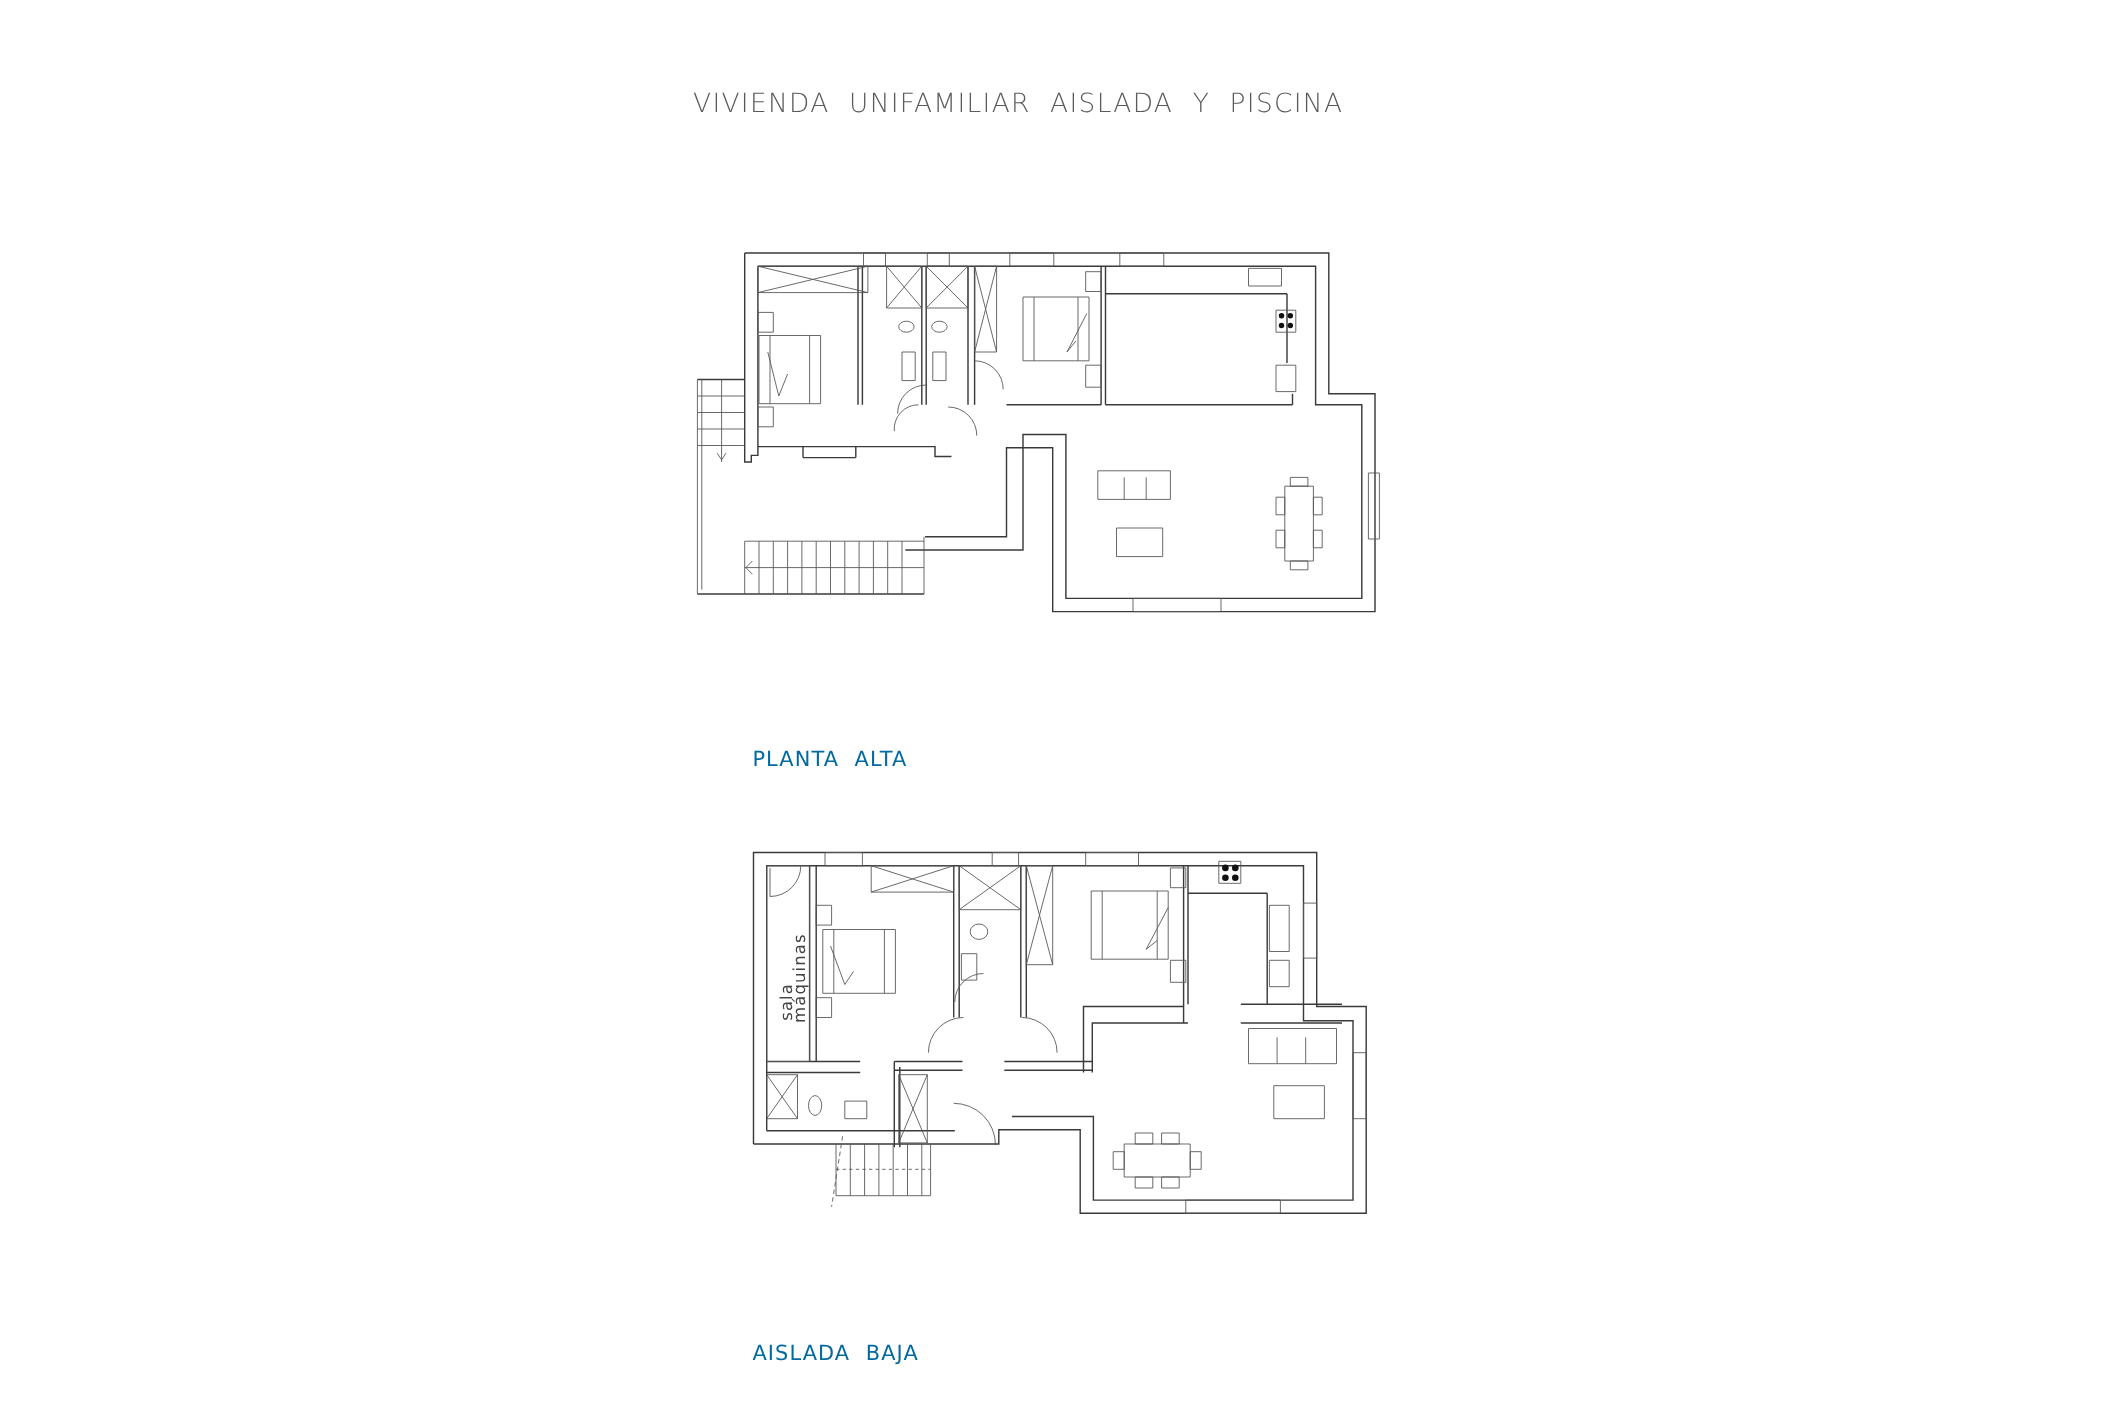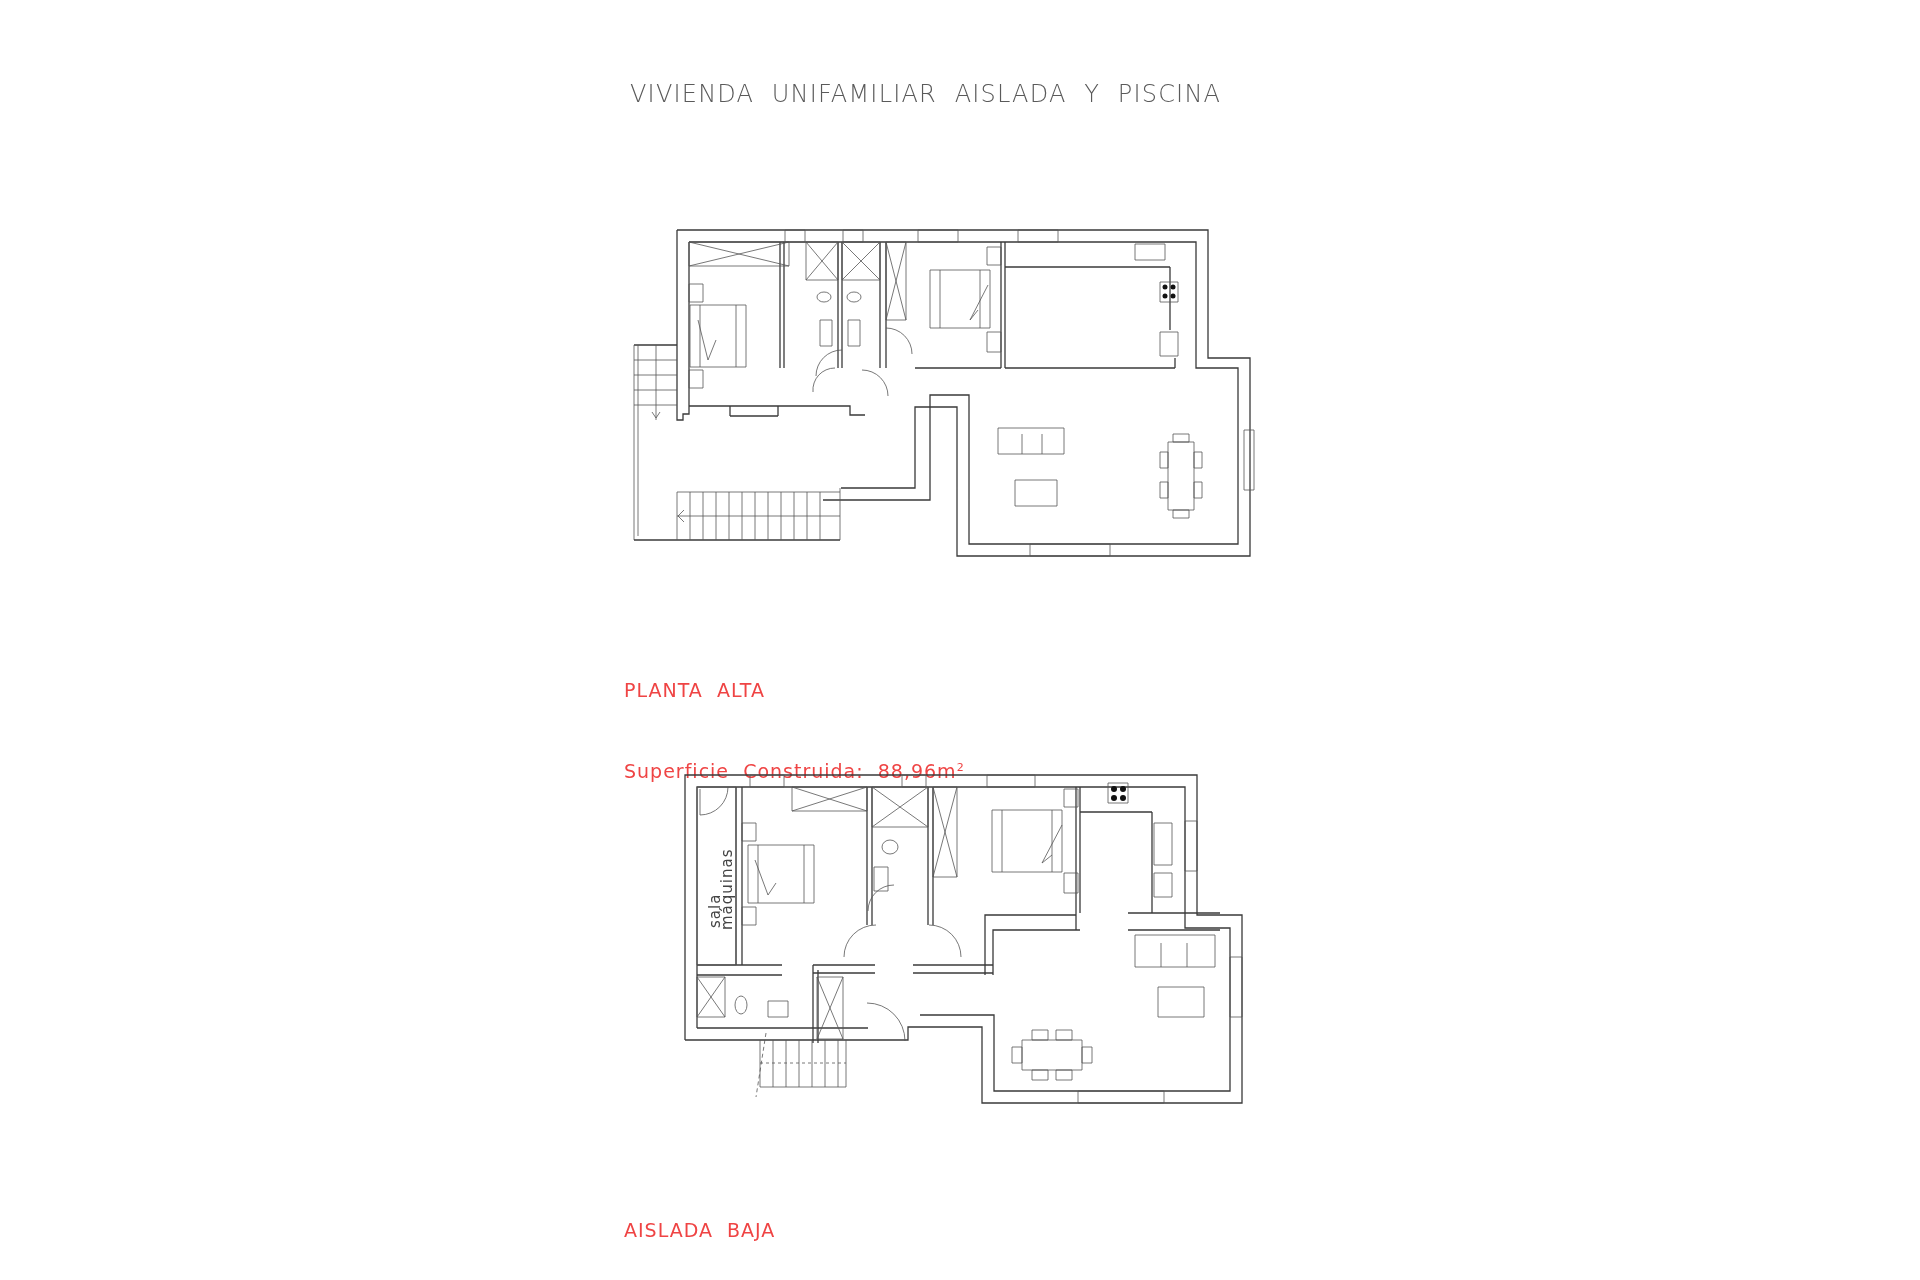--- a/index.html
+++ b/index.html
@@ -1,18 +1,18 @@
 <!DOCTYPE html>
 <html><head>
 <meta charset="utf-8">
 <style>
   html, body { margin: 0; padding: 0; background: #ffffff; }
   body { width: 1920px; height: 1280px; position: relative; overflow: hidden; font-family: "DejaVu Sans", sans-serif; color: #555555; }
   .title { position: absolute; left: 600px; top: 80px; font-size: 24px; letter-spacing: 1.2px; font-weight: 300; color: #5a5a5a; white-space: pre; margin-left: 30px; }
-  .caption { position: absolute; left: 624px; font-size: 19px; letter-spacing: 1px; color: #ef4444; line-height: 26px; white-space: pre; }
+  .caption { position: absolute; left: 684px; font-size: 19px; letter-spacing: 1px; color: #0369a1; line-height: 26px; white-space: pre; }
   .caption .sup { font-size: 11px; vertical-align: super; }
   svg.plan { position: absolute; }
   svg.plan * { vector-effect: non-scaling-stroke; }
   .w { fill: none; stroke: #3a3a3a; stroke-width: 1.3; }
   .t { fill: none; stroke: #555; stroke-width: 0.8; }
   .k { fill: #111; stroke: none; }
   .lbl { font-family: "DejaVu Sans", sans-serif; font-size: 15px; fill: #444; letter-spacing: 1px; }
 </style>
 </head>
 <body>
@@ -147,21 +147,20 @@
       <line class="t" x1="190" y1="272" x2="190" y2="320"></line>
       <line class="t" x1="47" y1="296" x2="210" y2="296"></line>
       <polyline class="t" points="54,290 48,296 54,302"></polyline>
     </g>
     <line class="t" x1="210" y1="268" x2="210" y2="320"></line>
   </g>
 </svg>
 
 <div class="caption" style="top:625px;">
   <div>PLANTA  ALTA</div>
-  <div><span>Superficie  Construida:  88,96m</span><span class="sup">2</span></div>
 </div>
 
 <svg class="plan" style="left:680px; top:765px;" width="580" height="340" viewBox="0 0 580 340">
   <g>
     <polyline class="w" points="5,275 5,10 517,10 517,150 562,150 562,338 302,338 302,262 228,262 228,275 5,275"></polyline>
     <polyline class="w" points="17,263 17,22 505,22 505,163 550,163 550,326 314,326 314,250 240,250"></polyline>
     <line class="w" x1="17" y1="263" x2="188" y2="263"></line>
   </g>
   <g>
     <line class="w" x1="56" y1="22" x2="56" y2="200"></line>

